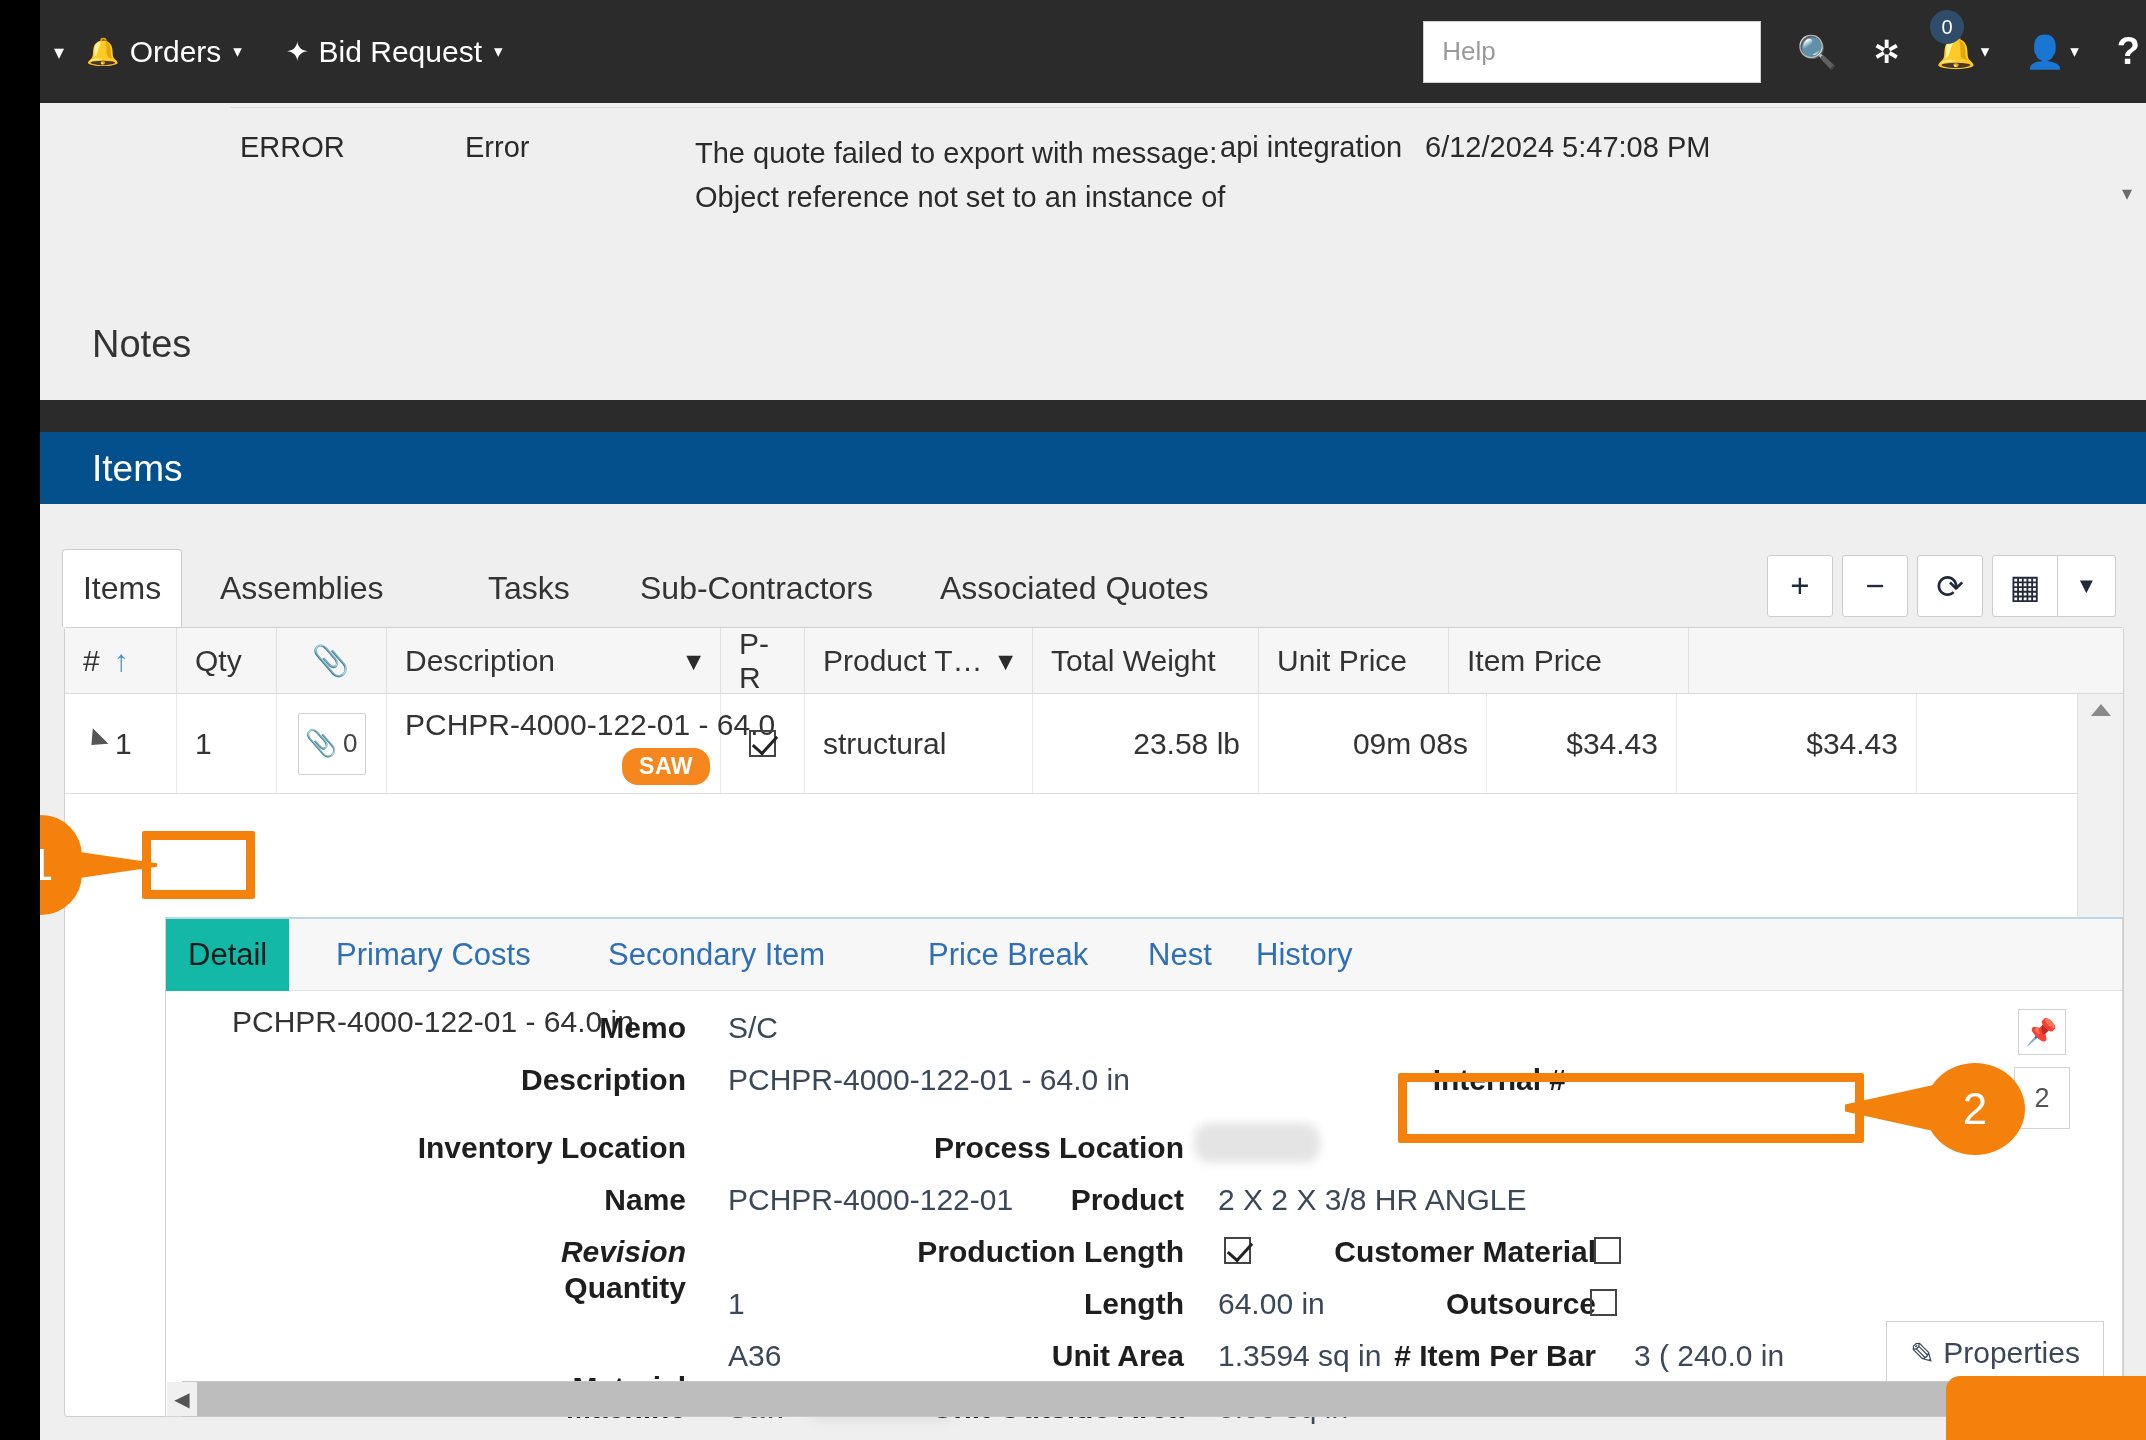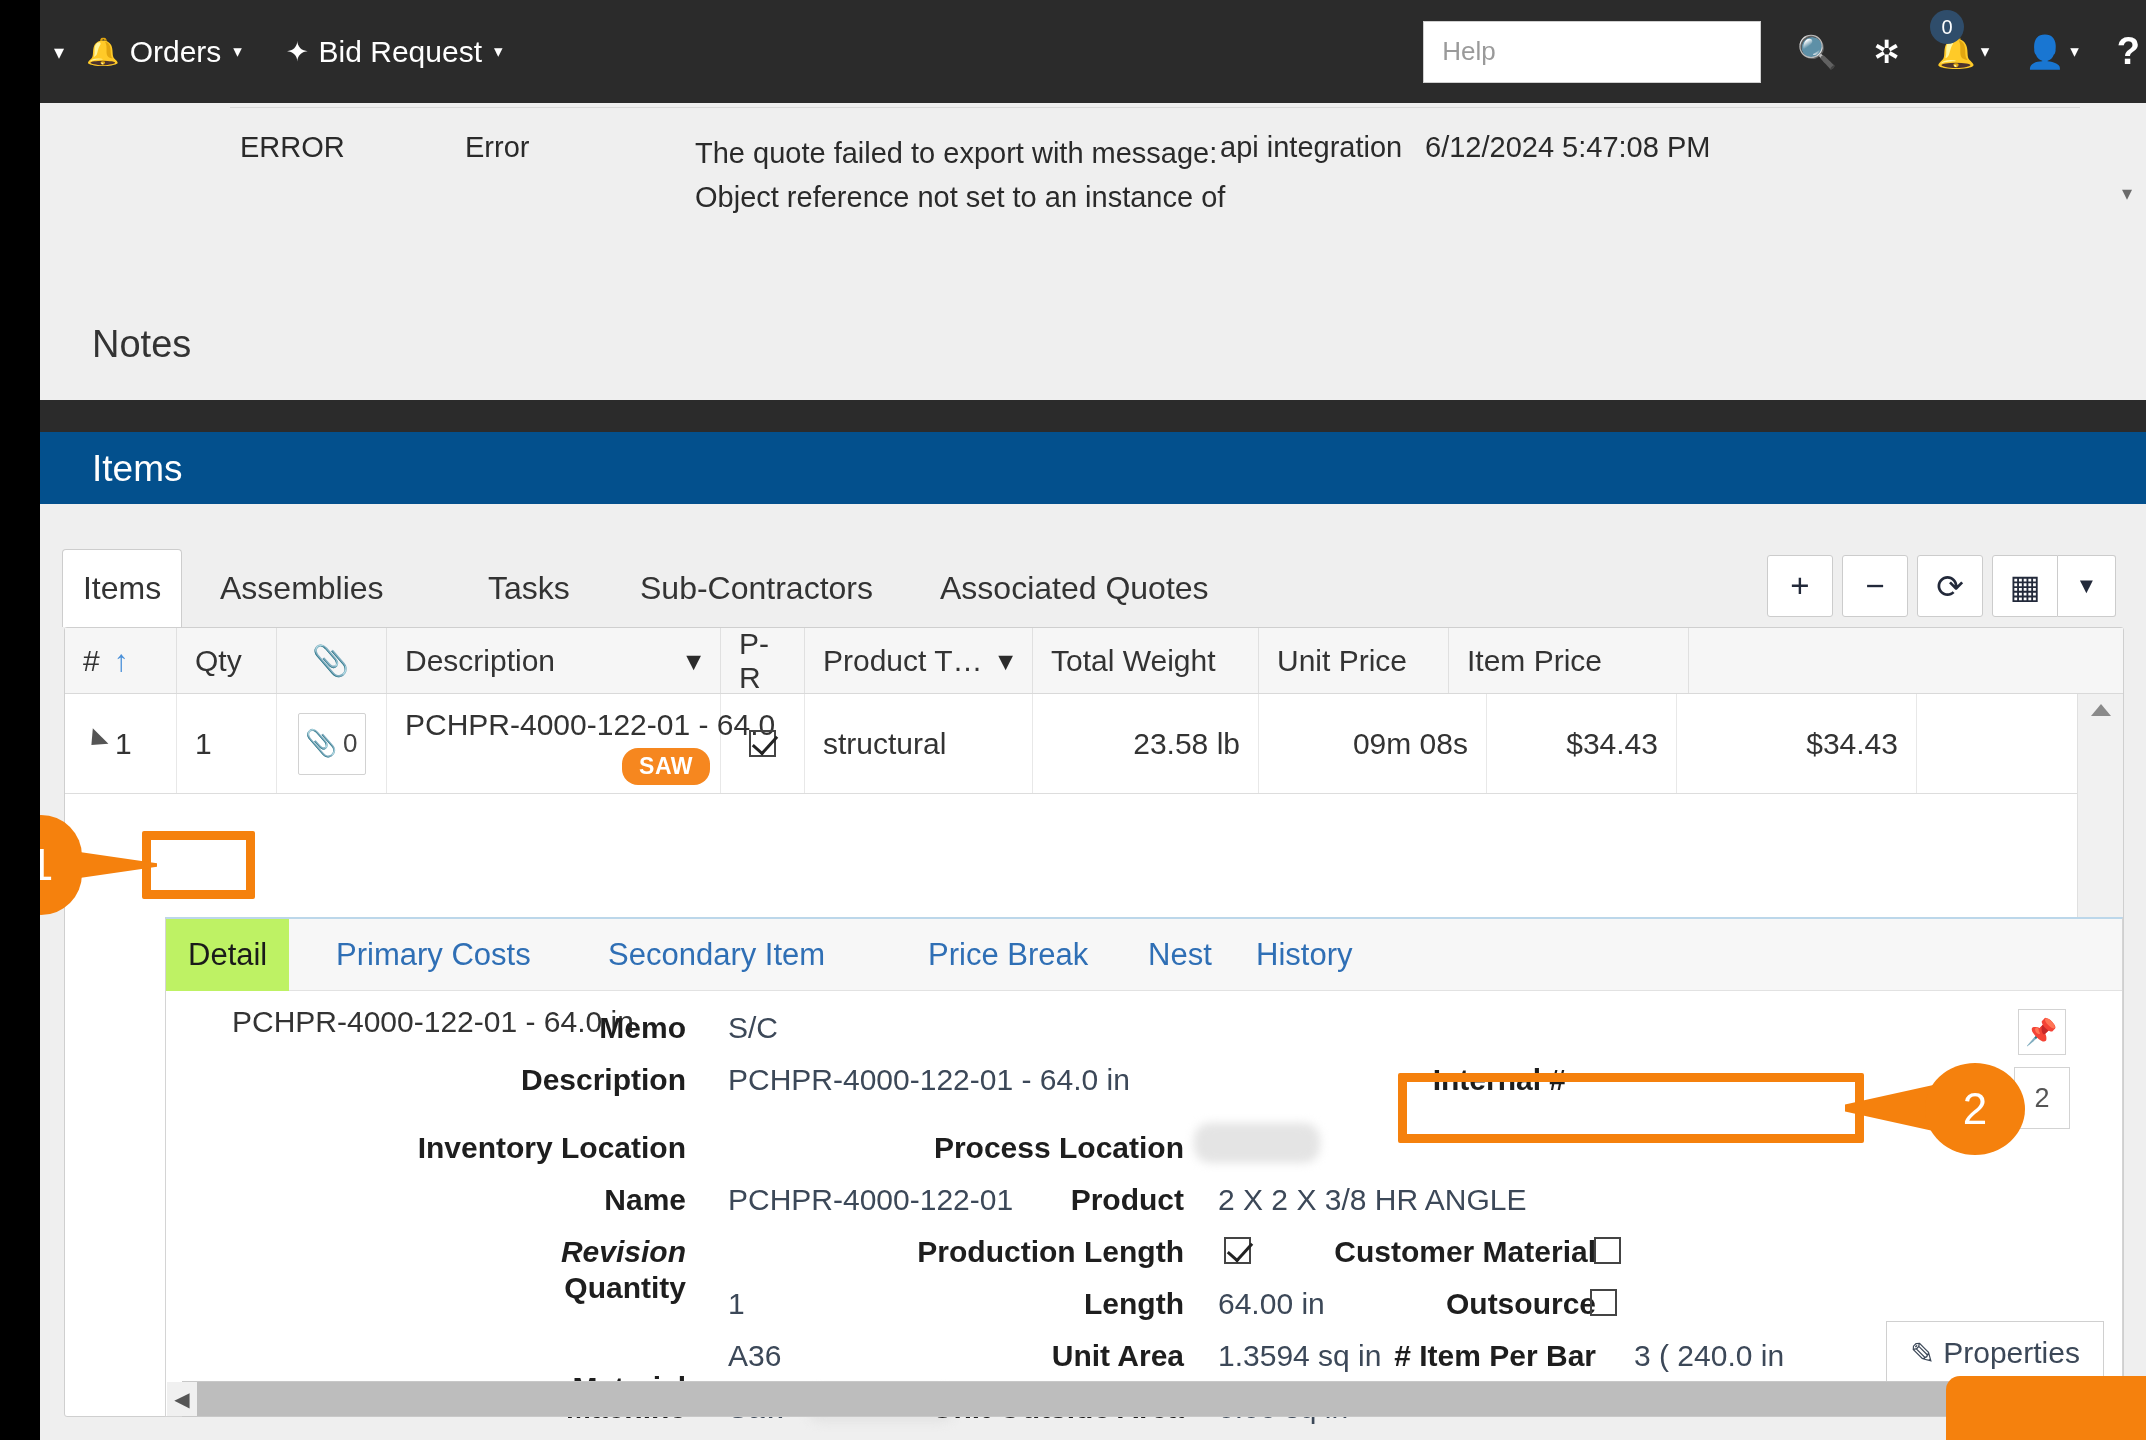--- a/index.html
+++ b/index.html
@@ -155,21 +155,21 @@
 
   
   .detail-panel {
     position:absolute; left:100px; top:289px; width:1958px; height:500px;
     background:#fff; border:1px solid #d4d4d4; border-top:2px solid #bcd7ea;
   }
   .subtabs { position:absolute; left:0; top:0; height:72px; width:100%; background:#f7f7f7;
              border-bottom:1px solid #e2e2e2; }
   .stab { position:absolute; top:0; height:72px; display:flex; align-items:center;
           font-size:31px; color:#2f6fb5; padding:0 22px; }
-  .stab.active { color:#1a1a1a; background:#bef264; }
+  .stab.active { color:#1a1a1a; background:#14b8a6; }
 
   .dform { position:absolute; left:0; top:72px; width:100%; height:386px; font-size:30px; }
   .lbl { position:absolute; text-align:right; font-weight:bold; color:#1e1e1e; white-space:nowrap; }
   .val { position:absolute; color:#3c4858; white-space:nowrap; }
   .blurbox { position:absolute; background:#e4e4e4; border-radius:16px; filter:blur(5px); }
 
   .chk { display:inline-block; width:27px; height:27px; border:2px solid #444; position:relative; }
   .chk.on::after { content:""; position:absolute; left:7px; top:-2px; width:11px; height:21px;
                    border:solid #222; border-width:0 3px 3px 0; transform:rotate(42deg); }
 

